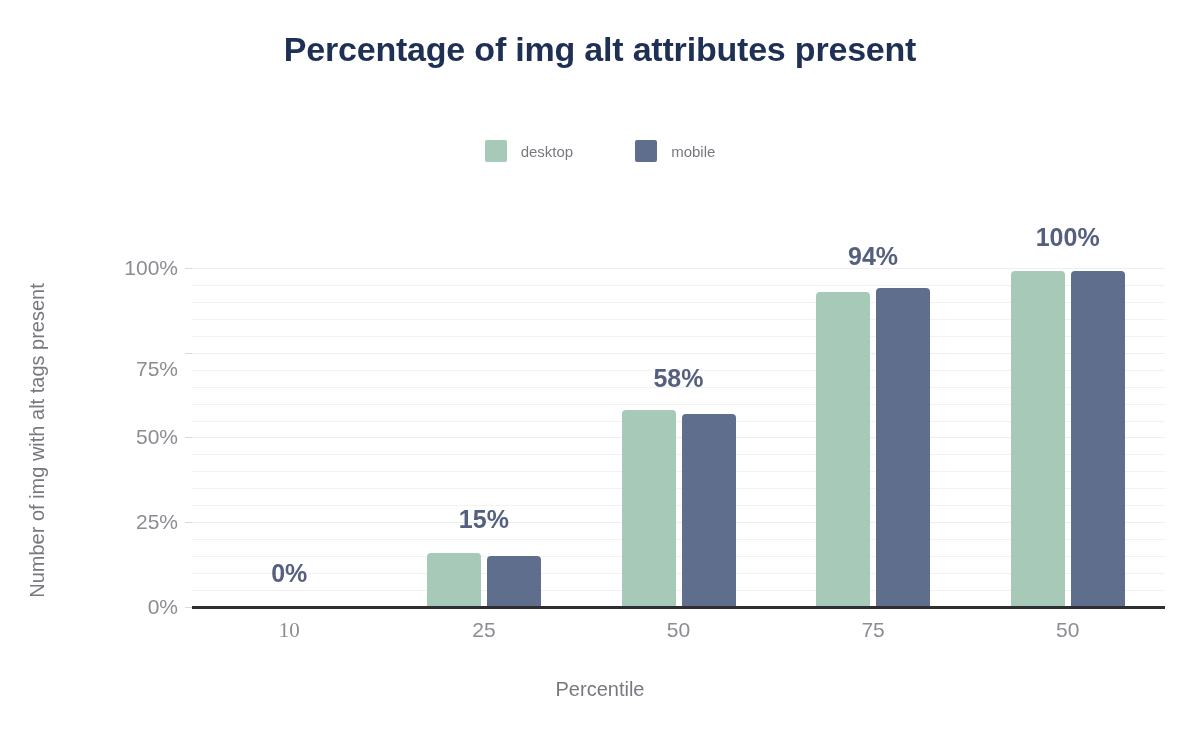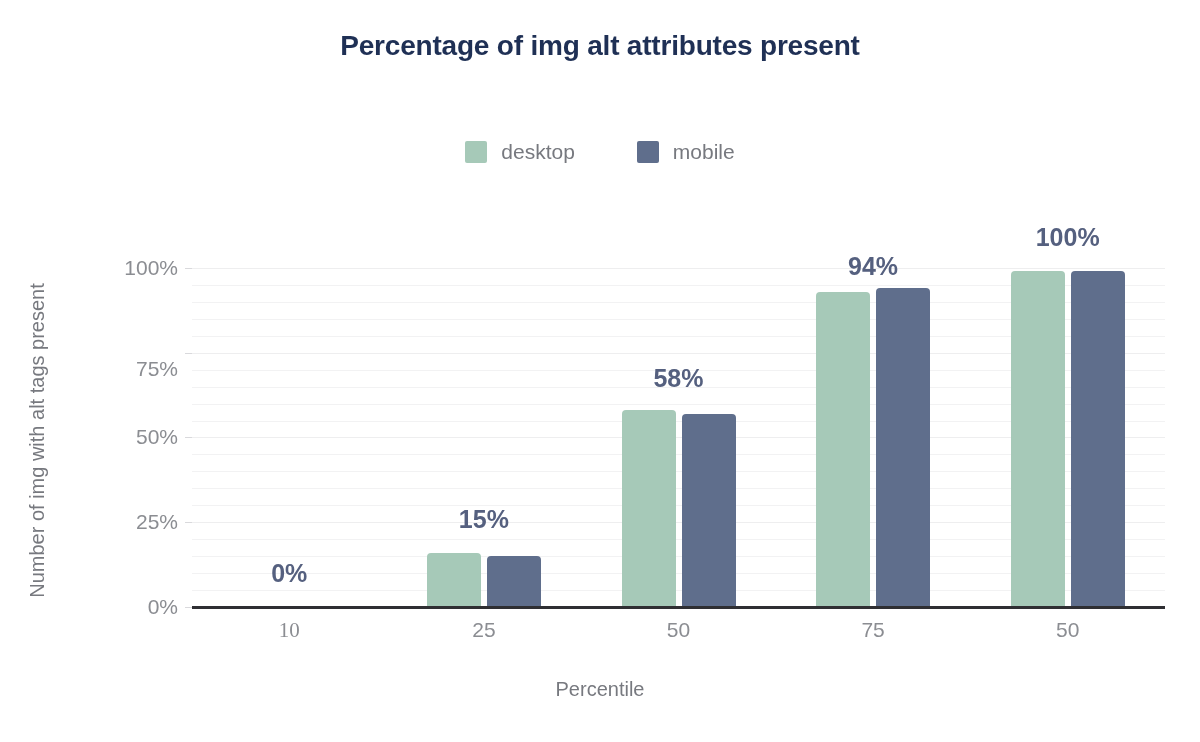--- a/index.html
+++ b/index.html
@@ -15,21 +15,21 @@
     width: 1200px;
     height: 742px;
     background: #ffffff;
   }
 
   
   .chart-title {
     position: absolute;
     top: 30px; left: 0; width: 1200px;
     text-align: center;
-    font-size: 28px;
+    font-size: 34px;
     font-weight: bold;
     color: #1f3055;
     letter-spacing: -0.2px;
   }
   .chart-subtitle {
     position: absolute;
     top: 88px; left: 0; width: 1200px;
     text-align: center;
     font-size: 22px;
     font-weight: normal;
@@ -48,21 +48,21 @@
   .legend-item {
     display: flex;
     align-items: center;
     gap: 14px;
   }
   .legend-swatch {
     width: 22px; height: 22px;
     border-radius: 2px;
   }
   .legend-label {
-    font-size: 21px;
+    font-size: 15px;
     color: #77797f;
   }
 
   
   .plot {
     position: absolute;
     left: 192px;
     top: 251px;
     width: 973px;
     height: 356px;
@@ -220,19 +220,19 @@
       <div class="x-tick-label" style="left: 209.3px; font-family: Liberation Serif, serif;">10</div>
       <div class="x-tick-label" style="left: 403.9px;">25</div>
       <div class="x-tick-label" style="left: 598.5px;">50</div>
       <div class="x-tick-label" style="left: 793.1px;">75</div>
       <div class="x-tick-label" style="left: 987.7px;">50</div>
     </div>
   <div id="data-labels">
       <div class="group-label" style="left: 189.3px; top: 559px;">0%</div>
       <div class="group-label" style="left: 383.9px; top: 504.752px;">15%</div>
       <div class="group-label" style="left: 578.5px; top: 364px;">58%</div>
-      <div class="group-label" style="left: 773.1px; top: 252px;">94%</div>
+      <div class="group-label" style="left: 773.1px; top: 242px;">94%</div>
       <div class="group-label" style="left: 967.7px; top: 223.343px;">100%</div>
     </div>
 
   <div class="x-axis-title">Percentile</div>
 
 </div>
 
 </body></html>

